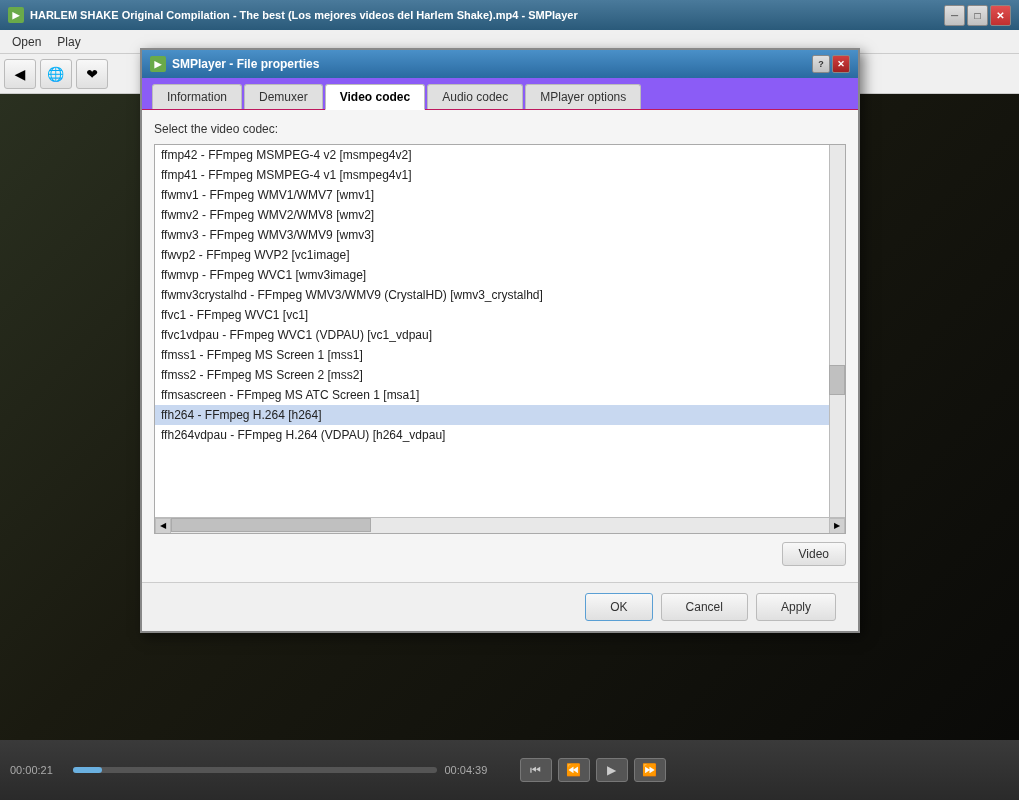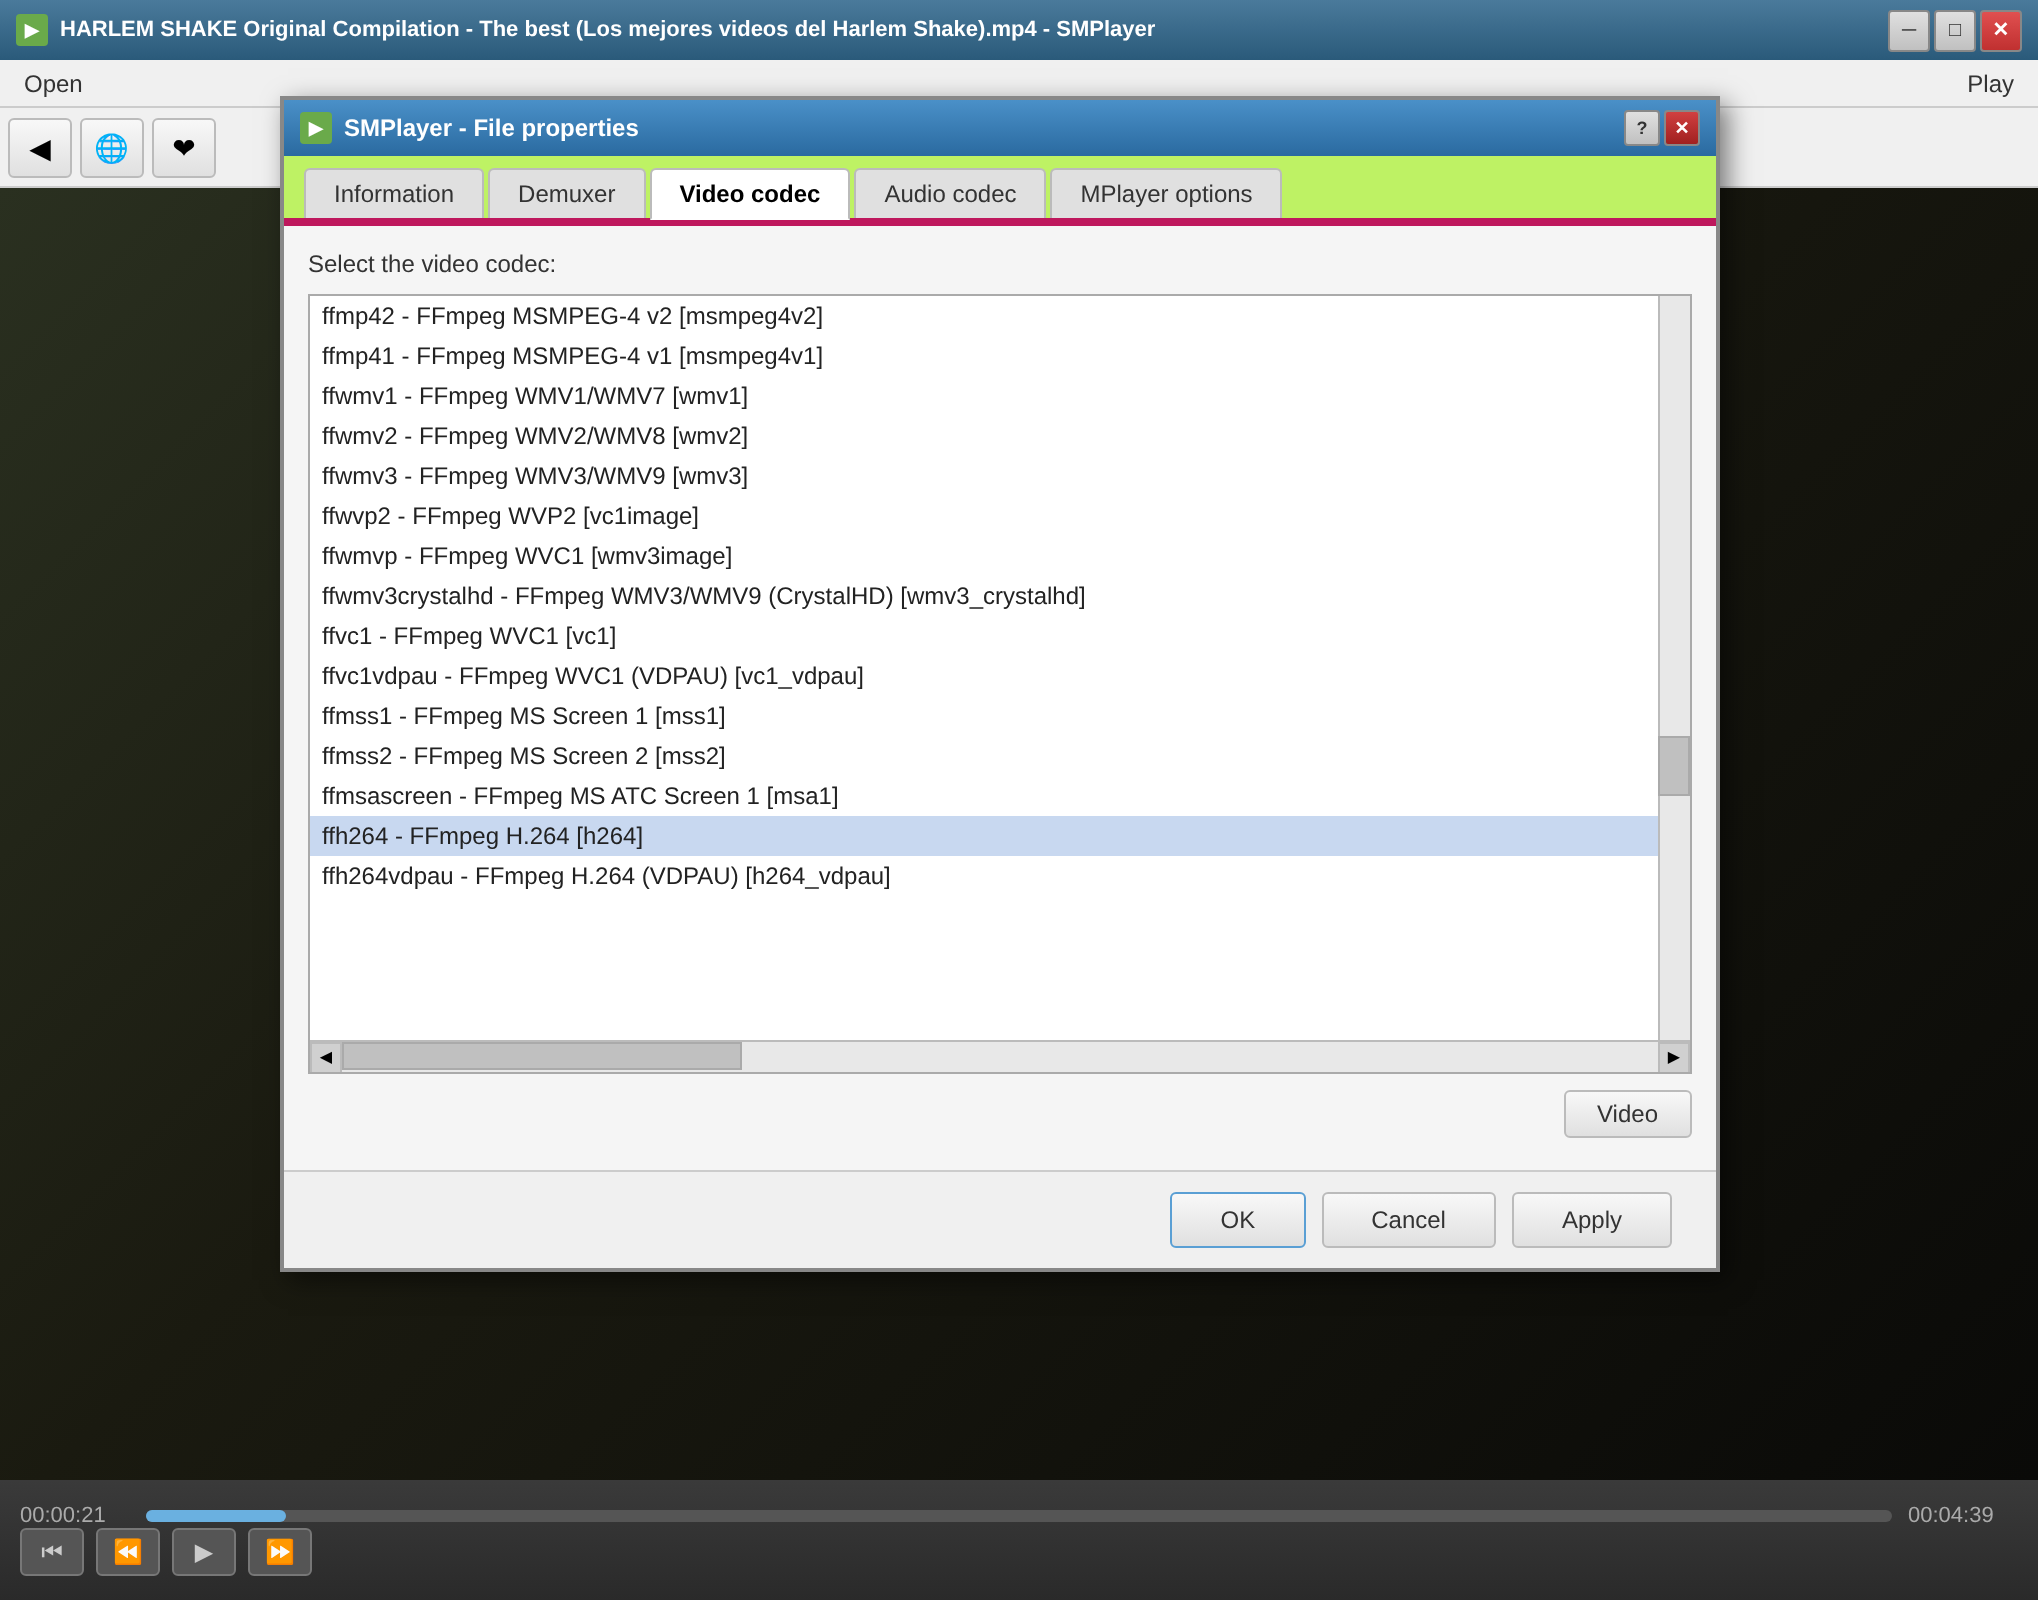--- a/index.html
+++ b/index.html
@@ -81,21 +81,20 @@
     
     .main-menubar {
       position: absolute;
       top: 30px; left: 0; right: 0;
       height: 24px;
       background: #f0f0f0;
       display: flex;
       align-items: center;
       padding: 4px 4px;
       border-bottom: 1px solid #ccc;
-      justify-content: space-between;
     }
 
     .menu-item {
       padding: 3px 8px;
       font-size: 12px;
       cursor: pointer;
       color: #333;
     }
 
     
@@ -140,21 +139,21 @@
       position: relative;
     }
 
     
     .bottom-controls {
       position: absolute;
       bottom: 0; left: 0; right: 0;
       height: 60px;
       background: linear-gradient(180deg, #3a3a3a, #2a2a2a);
       display: flex;
-      flex-direction: column;
+      flex-direction: row;
       align-items: center;
       justify-content: center;
       gap: 0;
     }
 
     .progress-bar-area {
       width: 100%;
       display: flex;
       align-items: center;
       padding: 0 10px;
@@ -263,22 +262,22 @@
 
     .dialog-tb-btn.close {
       background: linear-gradient(180deg, #d04040, #a02020);
       color: white;
     }
 
     
     .tabs-bar {
       display: flex;
       padding: 6px 10px 0;
-      background: #bef264;
-      border-bottom: 4px solid #be185d;
+      background: #8b5cf6;
+      border-bottom: 1px solid #be185d;
       align-items: flex-end;
     }
 
     .tab {
       padding: 5px 14px;
       font-size: 12px;
       cursor: pointer;
       border: 1px solid #bbb;
       border-bottom: none;
       background: #e0e0e0;

